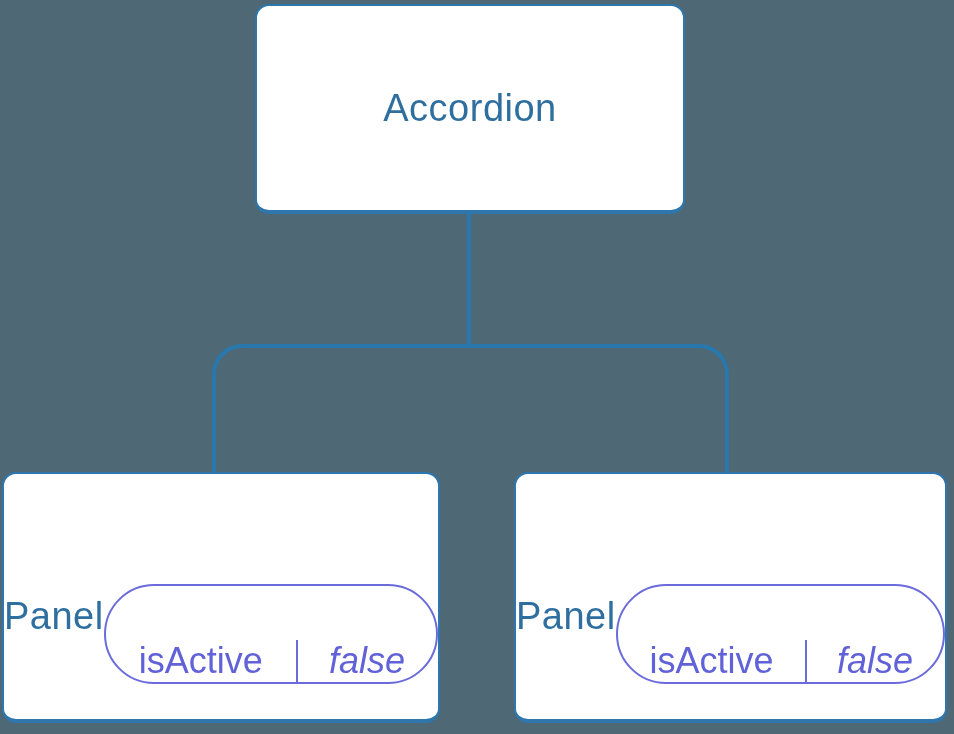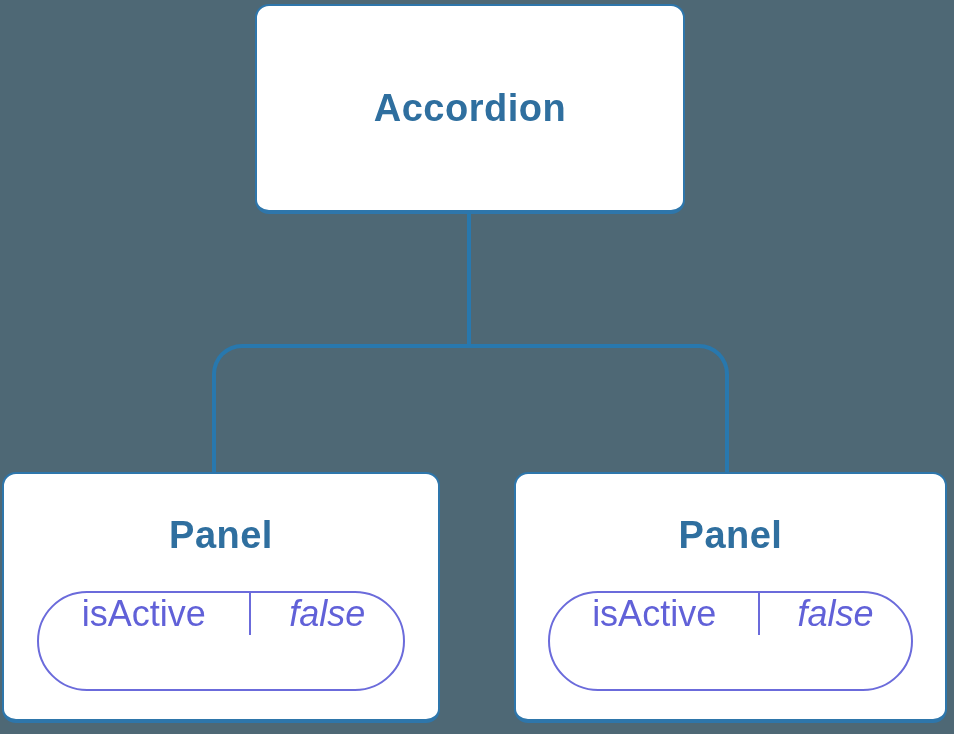--- a/index.html
+++ b/index.html
@@ -22,21 +22,21 @@
   .card {
     position: absolute;
     background: var(--card-bg);
     border: 2px solid var(--card-border);
     border-bottom-width: 4px;
     border-radius: 14px;
   }
   .card-title {
     color: var(--title-text);
     font-size: 38px;
-    font-weight: 700;
+    font-weight: 400;
     letter-spacing: 0.5px;
   }
 
   .root-card {
     left: 255px; top: 4px; width: 430px; height: 210px;
     display: flex; align-items: center; justify-content: center;
   }
 
   .connector-stem {
     position: absolute;
@@ -47,32 +47,32 @@
     position: absolute;
     left: 212px; top: 344px; width: 517px; height: 128px;
     border-top: 4px solid var(--connector);
     border-left: 4px solid var(--connector);
     border-right: 4px solid var(--connector);
     border-radius: 30px 30px 0 0;
   }
 
   .panel-card {
     top: 472px; height: 251px;
-    display: flex; flex-direction: column; align-items: center;
+    display: flex; flex-direction: row; align-items: center;
     padding-top: 40px;
   }
   .panel-left  { left: 2px;   width: 438px; }
   .panel-right { left: 514px; width: 433px; }
 
   .pill {
     margin-top: 34px;
     width: 85%; height: 100px;
     border: 2px solid var(--pill-border);
     border-radius: 60px;
-    display: flex; align-items: flex-start;
+    display: flex; align-items: flex-end;
   }
   .pill-cell {
     display: flex; align-items: center; justify-content: center;
     color: var(--pill-text);
     font-size: 36px;
   }
   .pill-cell-name  { flex: 1.38; border-right: 2px solid var(--pill-border); }
   .pill-cell-value { flex: 1; font-style: italic; }
 </style>
 </head>

